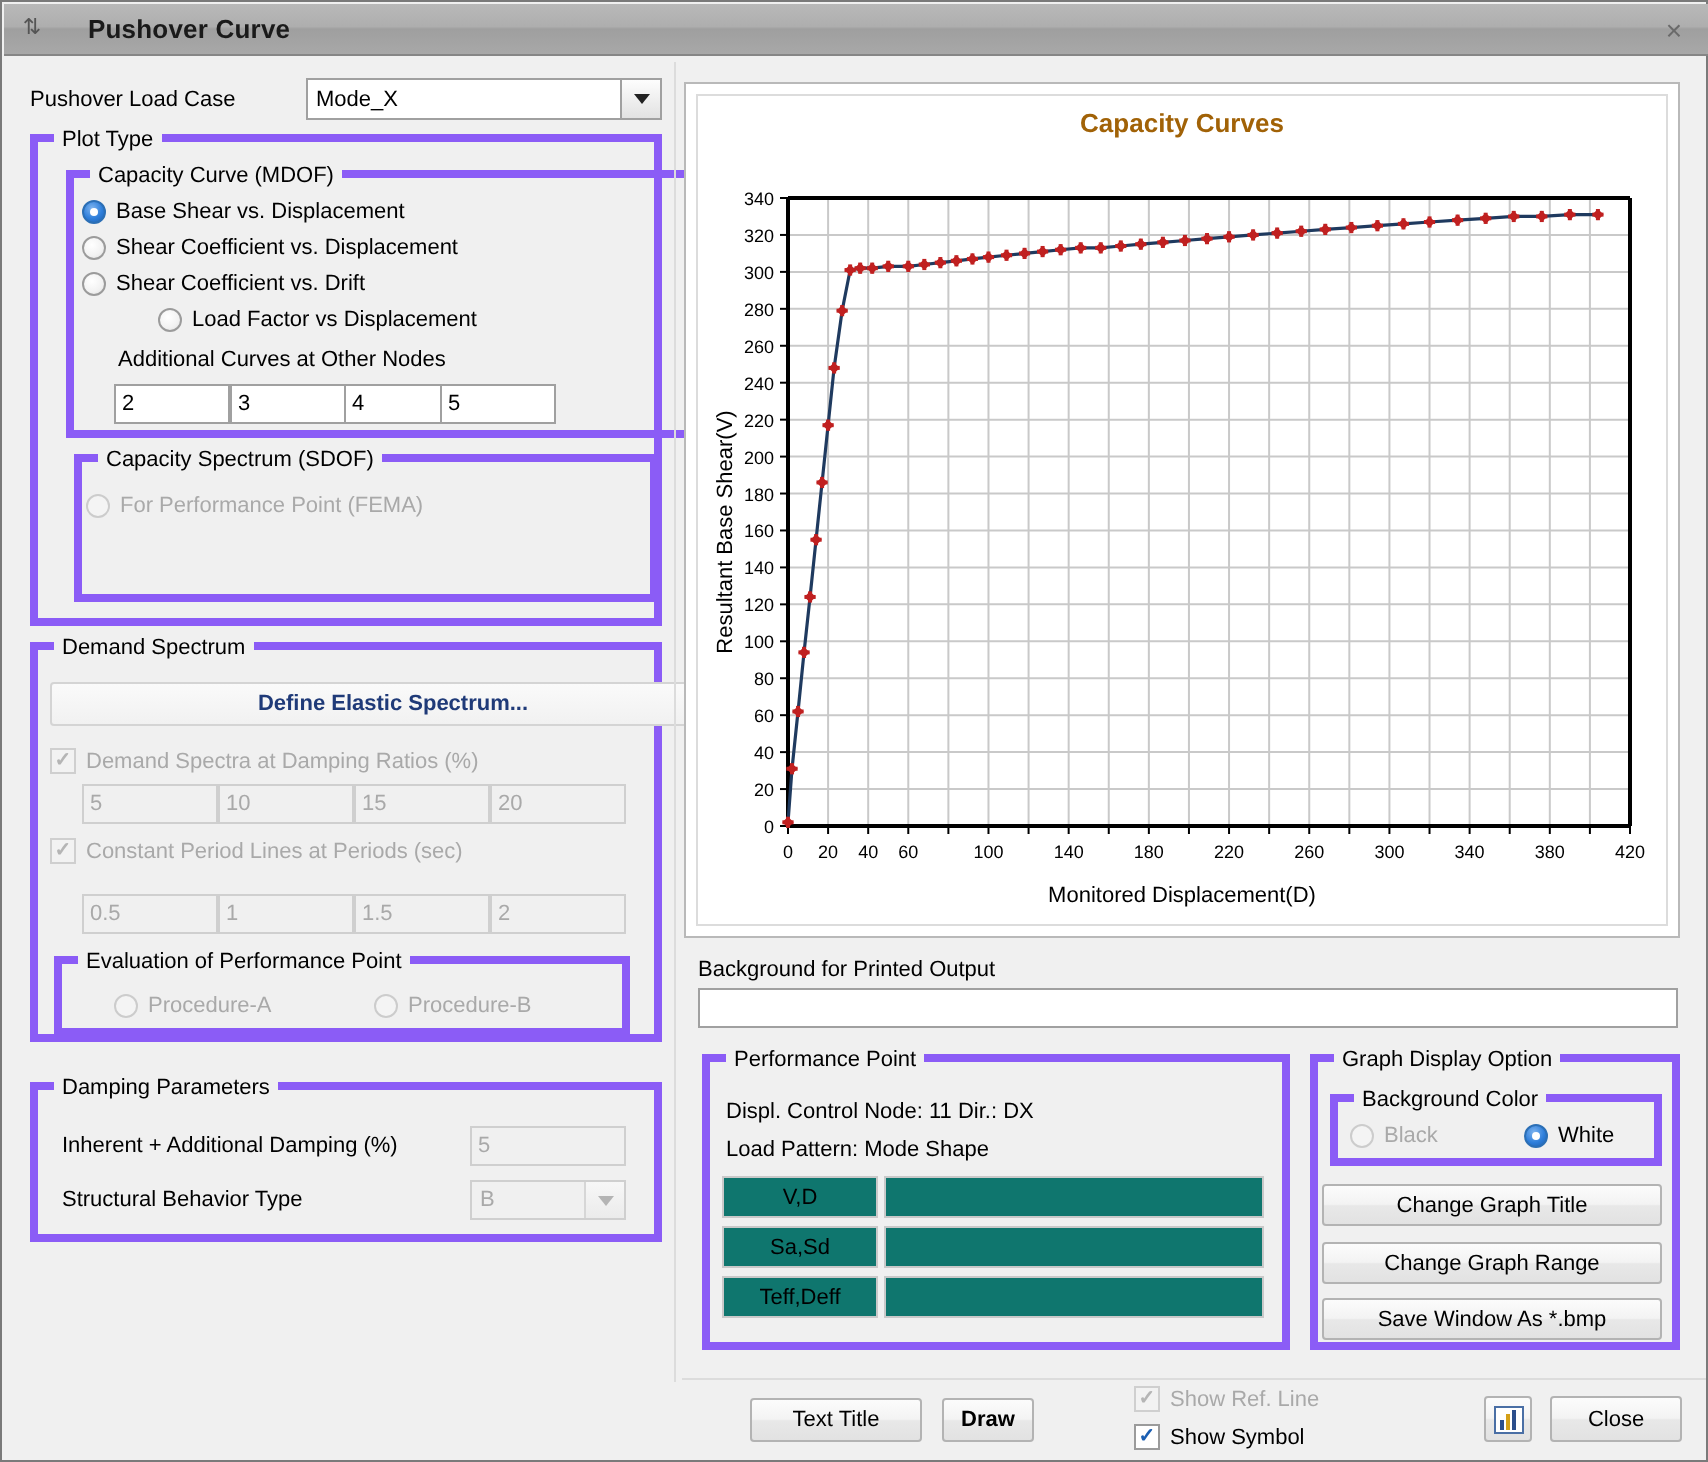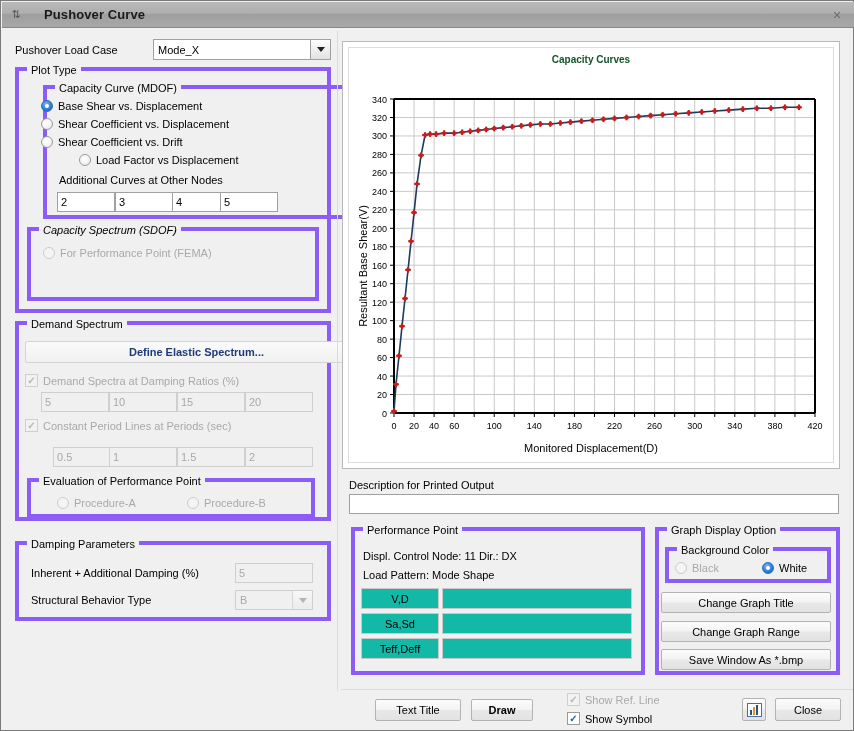--- a/index.html
+++ b/index.html
@@ -111,34 +111,34 @@
     border:1px solid #b3b3b3;
     border-radius:2px;
     display:flex; align-items:center; justify-content:center;
     font-size:11px; cursor:pointer; color:#000;
   }
   .button.bold { font-weight:bold; }
   .button.link { color:#1f3a78; font-weight:bold; }
   .button.flat { border:1px solid #d4d4d4; background:linear-gradient(to bottom,#fafafa,#f1f1f1); }
 
   .field-ro {
-    position:absolute; background:#14b8a6; border:1px solid #c9c9c9;
+    position:absolute; background:#0f766e; border:1px solid #c9c9c9;
     display:flex; align-items:center; justify-content:center; font-size:11px;
   }
   .field-ro.left { justify-content:flex-start; padding-left:4px; }
 
   
   .chart-panel {
     position:absolute; left:341px; top:40px; width:498px; height:428px;
     background:#fff; border:1px solid #b9b9b9;
   }
   .chart-inner { position:absolute; left:5px; top:5px; right:5px; bottom:5px; border:1px solid #dcdcdc; }
   .chart-title {
     position:absolute; width:100%; top:12px; text-align:center;
-    font-size:10px; font-weight:bold; color:#14532d;
+    font-size:13px; font-weight:bold; color:#a16207;
   }
   .ylabel {
     position:absolute; left:2px; top:50%;
     transform:translateY(-50%) rotate(-90deg); transform-origin:center;
     font-size:11px; white-space:nowrap;
   }
   .xlabel {
     position:absolute; width:100%; bottom:14px; text-align:center; font-size:11px;
   }
   .plotsvg { position:absolute; left:0; top:0; }
@@ -160,21 +160,21 @@
     <span>Mode_X</span>
     <span class="arrowbtn">
       <span class="caret"></span>
     </span>
   </div>
 
   <div class="group" style="left:14px; top:66px; width:316px; height:246px;">
     <div class="legend">Plot Type</div>
   </div>
 
-  <div class="group" style="left:42px; top:84px; width:344px; height:134px;">
+  <div class="group" style="left:32px; top:84px; width:344px; height:134px;">
     <div class="legend">Capacity Curve (MDOF)</div>
   </div>
 
   <div class="radio checked" style="left:40px; top:99px;">
     <span class="dot"></span>
     <span>Base Shear vs. Displacement</span>
   </div>
   <div class="radio" style="left:40px; top:117px;">
     <span class="dot"></span>
     <span>Shear Coefficient vs. Displacement</span>
@@ -196,21 +196,21 @@
   <div class="textbox" style="left:114px; top:191px; width:58px; height:20px;">
     <span>3</span>
   </div>
   <div class="textbox" style="left:171px; top:191px; width:58px; height:20px;">
     <span>4</span>
   </div>
   <div class="textbox" style="left:219px; top:191px; width:58px; height:20px;">
     <span>5</span>
   </div>
 
-  <div class="group" style="left:26px; top:226px; width:292px; height:74px;font-style:italic;">
+  <div class="group" style="left:36px; top:226px; width:292px; height:74px;">
     <div class="legend">Capacity Spectrum (SDOF)</div>
   </div>
   <div class="radio dis" style="left:42px; top:246px;">
     <span class="dot"></span>
     <span>For Performance Point (FEMA)</span>
   </div>
 
   <div class="group" style="left:14px; top:320px; width:316px; height:200px;">
     <div class="legend">Demand Spectrum</div>
   </div>
@@ -231,21 +231,21 @@
     <span>15</span>
   </div>
   <div class="textbox dis" style="left:244px; top:391px; width:68px; height:20px;">
     <span>20</span>
   </div>
 
   <div class="check dis" style="left:24px; top:418px;">
     <span class="box">✓</span>
     <span>Constant Period Lines at Periods (sec)</span>
   </div>
-  <div class="textbox dis" style="left:52px; top:446px; width:68px; height:20px;">
+  <div class="textbox dis" style="left:40px; top:446px; width:68px; height:20px;">
     <span>0.5</span>
   </div>
   <div class="textbox dis" style="left:108px; top:446px; width:68px; height:20px;">
     <span>1</span>
   </div>
   <div class="textbox dis" style="left:176px; top:446px; width:68px; height:20px;">
     <span>1.5</span>
   </div>
   <div class="textbox dis" style="left:244px; top:446px; width:68px; height:20px;">
     <span>2</span>
@@ -534,21 +534,21 @@
         <rect x="426.8952380952381" y="63.435294117647075" width="2" height="5.6" fill="#c02020"></rect>
         <polygon points="441.92857142857144,62.51176470588236 444.72857142857146,65.31176470588235 441.92857142857144,68.11176470588235 439.12857142857143,65.31176470588235" fill="#c02020"></polygon>
         <rect x="439.12857142857143" y="64.31176470588235" width="5.6" height="2" fill="#c02020"></rect>
         <rect x="440.92857142857144" y="62.51176470588236" width="2" height="5.6" fill="#c02020"></rect>
         <polygon points="455.96190476190475,62.51176470588236 458.76190476190476,65.31176470588235 455.96190476190475,68.11176470588235 453.16190476190474,65.31176470588235" fill="#c02020"></polygon>
         <rect x="453.16190476190474" y="64.31176470588235" width="5.6" height="2" fill="#c02020"></rect>
         <rect x="454.96190476190475" y="62.51176470588236" width="2" height="5.6" fill="#c02020"></rect>
       </svg>
   </div>
 
-  <div class="lbl" style="left:348px; top:478px;">Description for Printed Output</div>
+  <div class="lbl" style="left:348px; top:478px;">Background for Printed Output</div>
   <div class="textbox" style="left:348px; top:493px; width:490px; height:20px;">
     <span></span>
   </div>
 
   <div class="group" style="left:350px; top:526px; width:294px; height:148px;">
     <div class="legend">Performance Point</div>
   </div>
   <div class="lbl" style="left:362px; top:549px;">Displ. Control Node: 11  Dir.: DX</div>
   <div class="lbl" style="left:362px; top:568px;">Load Pattern: Mode Shape</div>
 
@@ -576,21 +576,21 @@
     <span>White</span>
   </div>
 
   <div class="button" style="left:660px; top:591px; width:170px; height:21px;">Change Graph Title</div>
   <div class="button" style="left:660px; top:648px; width:170px; height:21px;">Save Window As *.bmp</div>
   <div class="button" style="left:660px; top:620px; width:170px; height:21px;">Change Graph Range</div>
 
   <div class="sep-line" style="left:340px; top:688px; width:512px;"></div>
 
   <div class="button" style="left:374px; top:698px; width:86px; height:22px;">Text Title</div>
-  <div class="button bold" style="left:470px; top:698px; width:62px; height:22px;">Draw</div>
+  <div class="button bold" style="left:470px; top:698px; width:46px; height:22px;">Draw</div>
 
   <div class="check dis" style="left:566px; top:692px;">
     <span class="box">✓</span>
     <span>Show Ref. Line</span>
   </div>
   <div class="check" style="left:566px; top:711px;">
     <span class="box">✓</span>
     <span>Show Symbol</span>
   </div>
 

